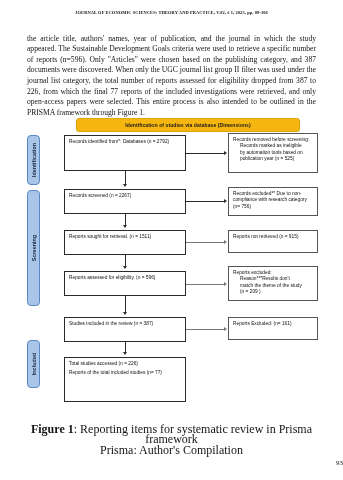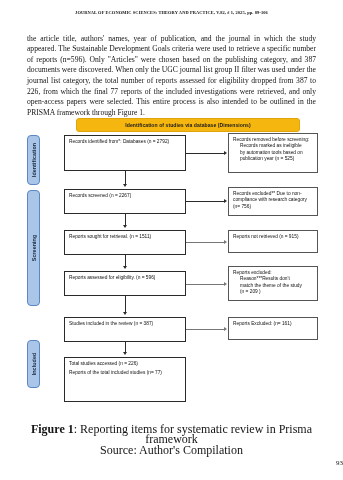--- a/index.html
+++ b/index.html
@@ -295,18 +295,18 @@
       <span class="gap"></span>
       <span>Reports of the total included</span>
       <span>studies</span>
       <span>(n= 77)</span>
     </div>
 
   </div>
 
   <div class="caption">
     <b>Figure 1</b><span>: Reporting items for systematic review in Prisma framework</span>
-    <span class="source">Source: Author's Compilation</span>
+    <span class="source">Prisma: Author's Compilation</span>
   </div>
 
   <div class="folio">93</div>
 
 </div>
 
 </body></html>

